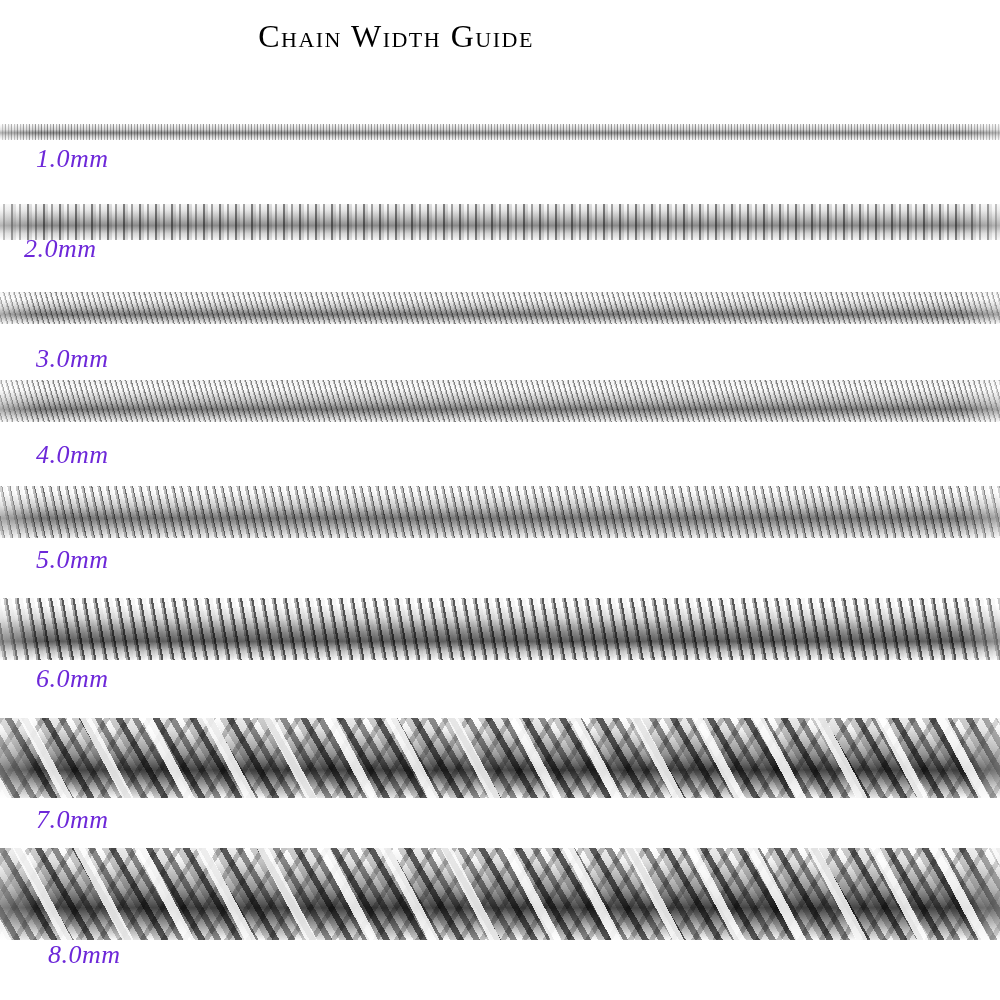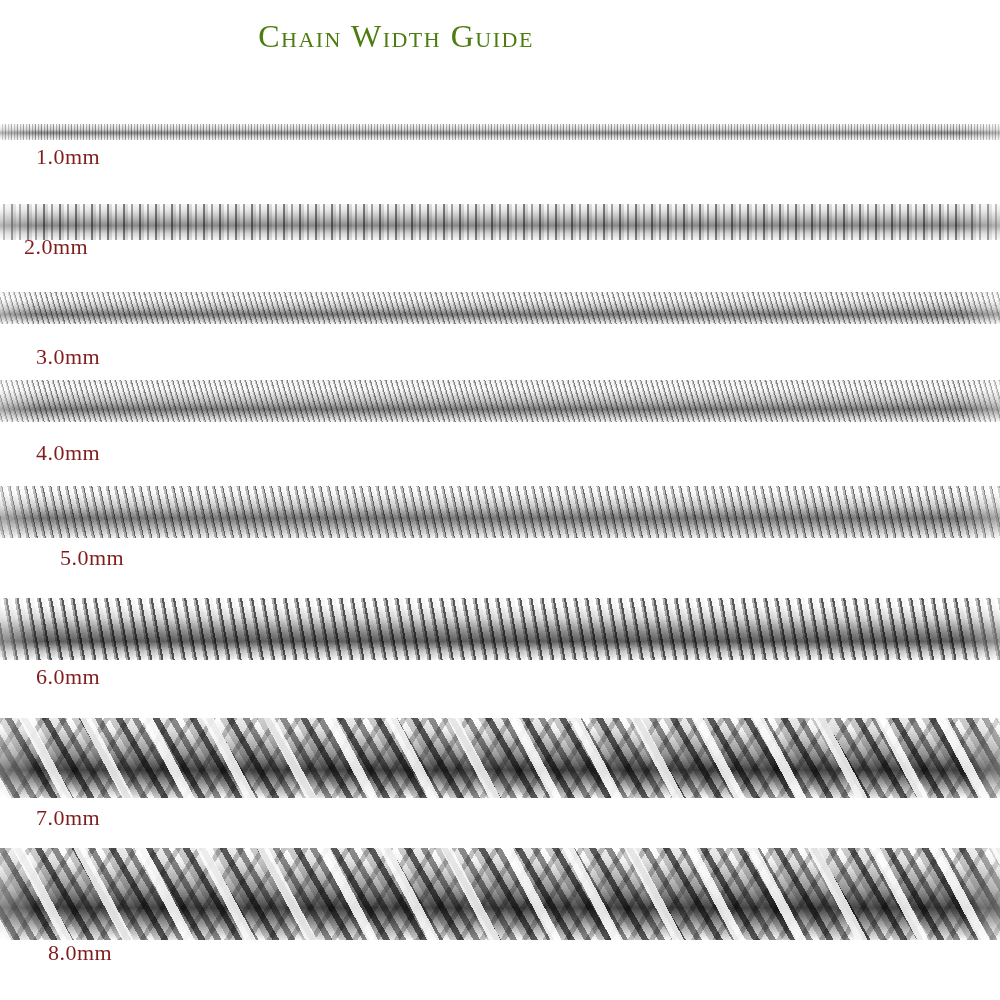--- a/index.html
+++ b/index.html
@@ -19,44 +19,45 @@
   #page-title {
     position: absolute;
     top: 18px;
     left: 0;
     width: 792px;
     text-align: center;
     font-family: "Liberation Serif", serif;
     font-size: 32px;
     letter-spacing: 1.5px;
     font-variant: small-caps;
-    color: #4d7c0f;
+    color: #000000;
     white-space: nowrap;
   }
 
   .chain-row {
     position: absolute;
     left: 0;
     width: 928px;
   }
 
   .chain-strip {
     position: absolute;
     left: 0;
     width: 1000px;
     overflow: hidden;
   }
 
   .chain-label {
     position: absolute;
     font-family: "Liberation Serif", serif;
-    font-size: 22px;
-    color: #7f1d1d;
+    font-size: 26px;
+    color: #6d28d9;
     letter-spacing: 0.5px;
     white-space: nowrap;
+    font-style: italic;
   }
 
   
 
   
   .tex-fine {
     background:
       repeating-linear-gradient(90deg,
         #ffffff 0px, #ffffff 2px,
         #b9b9b9 2px, #b9b9b9 3px,
@@ -171,21 +172,21 @@
   <div class="chain-label" style="top:344px;left:36px;">3.0mm</div>
 </div>
 
 <div class="chain-row">
   <div class="chain-strip tex-snake-fine fade-edges" style="top:380px;height:42px;"></div>
   <div class="chain-label" style="top:428px;left:36px;margin-top:12px;">4.0mm</div>
 </div>
 
 <div class="chain-row">
   <div class="chain-strip tex-snake-med fade-edges" style="top:486px;height:52px;"></div>
-  <div class="chain-label" style="top:545px;left:36px;margin-left:24px;">5.0mm</div>
+  <div class="chain-label" style="top:545px;left:36px;">5.0mm</div>
 </div>
 
 <div class="chain-row">
   <div class="chain-strip tex-snake-bold fade-edges" style="top:598px;height:62px;"></div>
   <div class="chain-label" style="top:664px;left:36px;">6.0mm</div>
 </div>
 
 <div class="chain-row">
   <div class="chain-strip tex-rope fade-edges" style="top:718px;height:80px;"></div>
   <div class="chain-label" style="top:805px;left:36px;">7.0mm</div>

